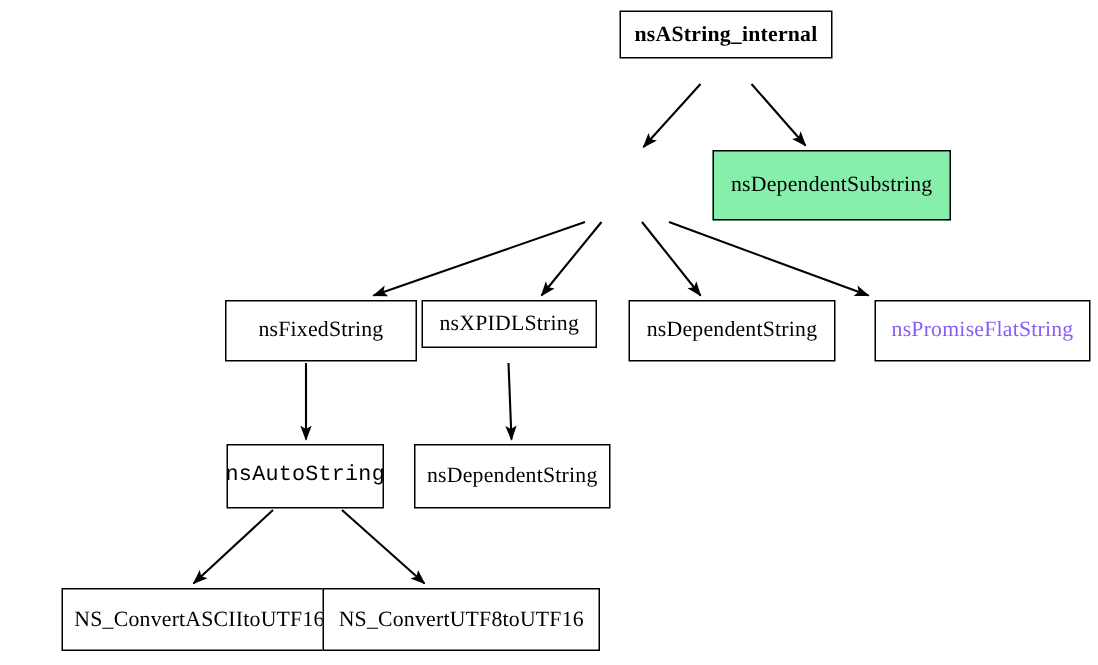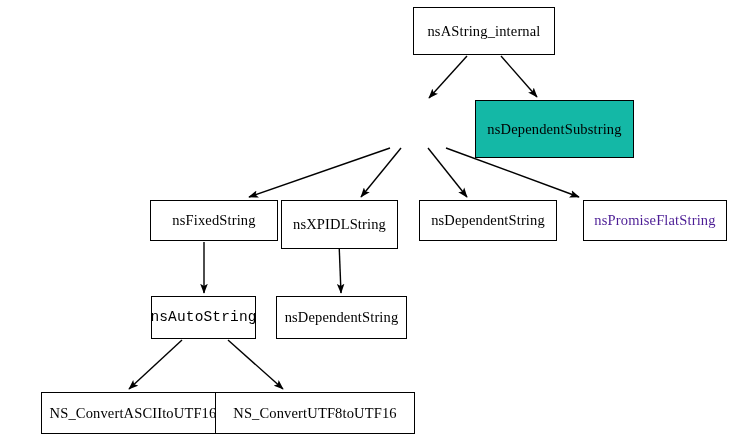--- a/index.html
+++ b/index.html
@@ -67,45 +67,45 @@
         <line x1="428" y1="148" x2="467" y2="197" stroke="#000000" stroke-width="1.4" marker-end="url(#arrowhead)"></line>
         <line x1="446" y1="148" x2="579" y2="197" stroke="#000000" stroke-width="1.4" marker-end="url(#arrowhead)"></line>
         <line x1="204" y1="242" x2="204" y2="293" stroke="#000000" stroke-width="1.4" marker-end="url(#arrowhead)"></line>
         <line x1="339" y1="242" x2="341" y2="293" stroke="#000000" stroke-width="1.4" marker-end="url(#arrowhead)"></line>
         <line x1="182" y1="340" x2="129" y2="389" stroke="#000000" stroke-width="1.4" marker-end="url(#arrowhead)"></line>
         <line x1="228" y1="340" x2="283" y2="389" stroke="#000000" stroke-width="1.4" marker-end="url(#arrowhead)"></line>
       </g>
   </svg>
 
   <div id="node-layer">
-      <div class="node" style="left: 413px; top: 7px; width: 142px; height: 48px; background: rgb(255, 255, 255); border-color: rgb(0, 0, 0);">
+      <div class="node" style="left: 413px; top: 7px; width: 142px; height: 32px; background: rgb(255, 255, 255); border-color: rgb(0, 0, 0); font-weight: bold;">
         <span class="node-label" style="color: rgb(0, 0, 0);">nsAString_internal</span>
       </div>
-      <div class="node" style="left: 475px; top: 100px; width: 159px; height: 58px; background: #14b8a6; border-color: rgb(0, 0, 0);">
+      <div class="node" style="left: 475px; top: 100px; width: 159px; height: 47px; background: #86efac; border-color: rgb(0, 0, 0);">
         <span class="node-label" style="color: rgb(0, 0, 0);">nsDependentSubstring</span>
       </div>
       <div class="node" style="left: 150px; top: 200px; width: 128px; height: 41px; background: rgb(255, 255, 255); border-color: rgb(0, 0, 0);">
         <span class="node-label" style="color: rgb(0, 0, 0);">nsFixedString</span>
       </div>
-      <div class="node" style="left: 281px; top: 200px; width: 117px; height: 49px; background: rgb(255, 255, 255); border-color: rgb(0, 0, 0);">
+      <div class="node" style="left: 281px; top: 200px; width: 117px; height: 32px; background: rgb(255, 255, 255); border-color: rgb(0, 0, 0);">
         <span class="node-label" style="color: rgb(0, 0, 0);">nsXPIDLString</span>
       </div>
       <div class="node" style="left: 419px; top: 200px; width: 138px; height: 41px; background: rgb(255, 255, 255); border-color: rgb(0, 0, 0);">
         <span class="node-label" style="color: rgb(0, 0, 0);">nsDependentString</span>
       </div>
       <div class="node" style="left: 583px; top: 200px; width: 144px; height: 41px; background: rgb(255, 255, 255); border-color: rgb(0, 0, 0);">
-        <span class="node-label" style="color: #4c1d95;">nsPromiseFlatString</span>
+        <span class="node-label" style="color: #8b5cf6;">nsPromiseFlatString</span>
       </div>
       <div class="node" style="left: 151px; top: 296px; width: 105px; height: 43px; background: rgb(255, 255, 255); border-color: rgb(0, 0, 0);">
         <span class="node-label" style="color: rgb(0, 0, 0); font-family: Liberation Mono, monospace;">nsAutoString</span>
       </div>
       <div class="node" style="left: 276px; top: 296px; width: 131px; height: 43px; background: rgb(255, 255, 255); border-color: rgb(0, 0, 0);">
         <span class="node-label" style="color: rgb(0, 0, 0);">nsDependentString</span>
       </div>
       <div class="node" style="left: 8px; top: 392px; width: 184px; height: 42px; background: rgb(255, 255, 255); border-color: rgb(0, 0, 0); margin-left: 33px;">
         <span class="node-label" style="color: rgb(0, 0, 0);">NS_ConvertASCIItoUTF16</span>
       </div>
-      <div class="node" style="left: 215px; top: 392px; width: 200px; height: 42px; background: rgb(255, 255, 255); border-color: rgb(0, 0, 0);">
+      <div class="node" style="left: 215px; top: 392px; width: 185px; height: 42px; background: rgb(255, 255, 255); border-color: rgb(0, 0, 0);">
         <span class="node-label" style="color: rgb(0, 0, 0);">NS_ConvertUTF8toUTF16</span>
       </div>
     </div>
 
 </div>
 
 </body></html>

